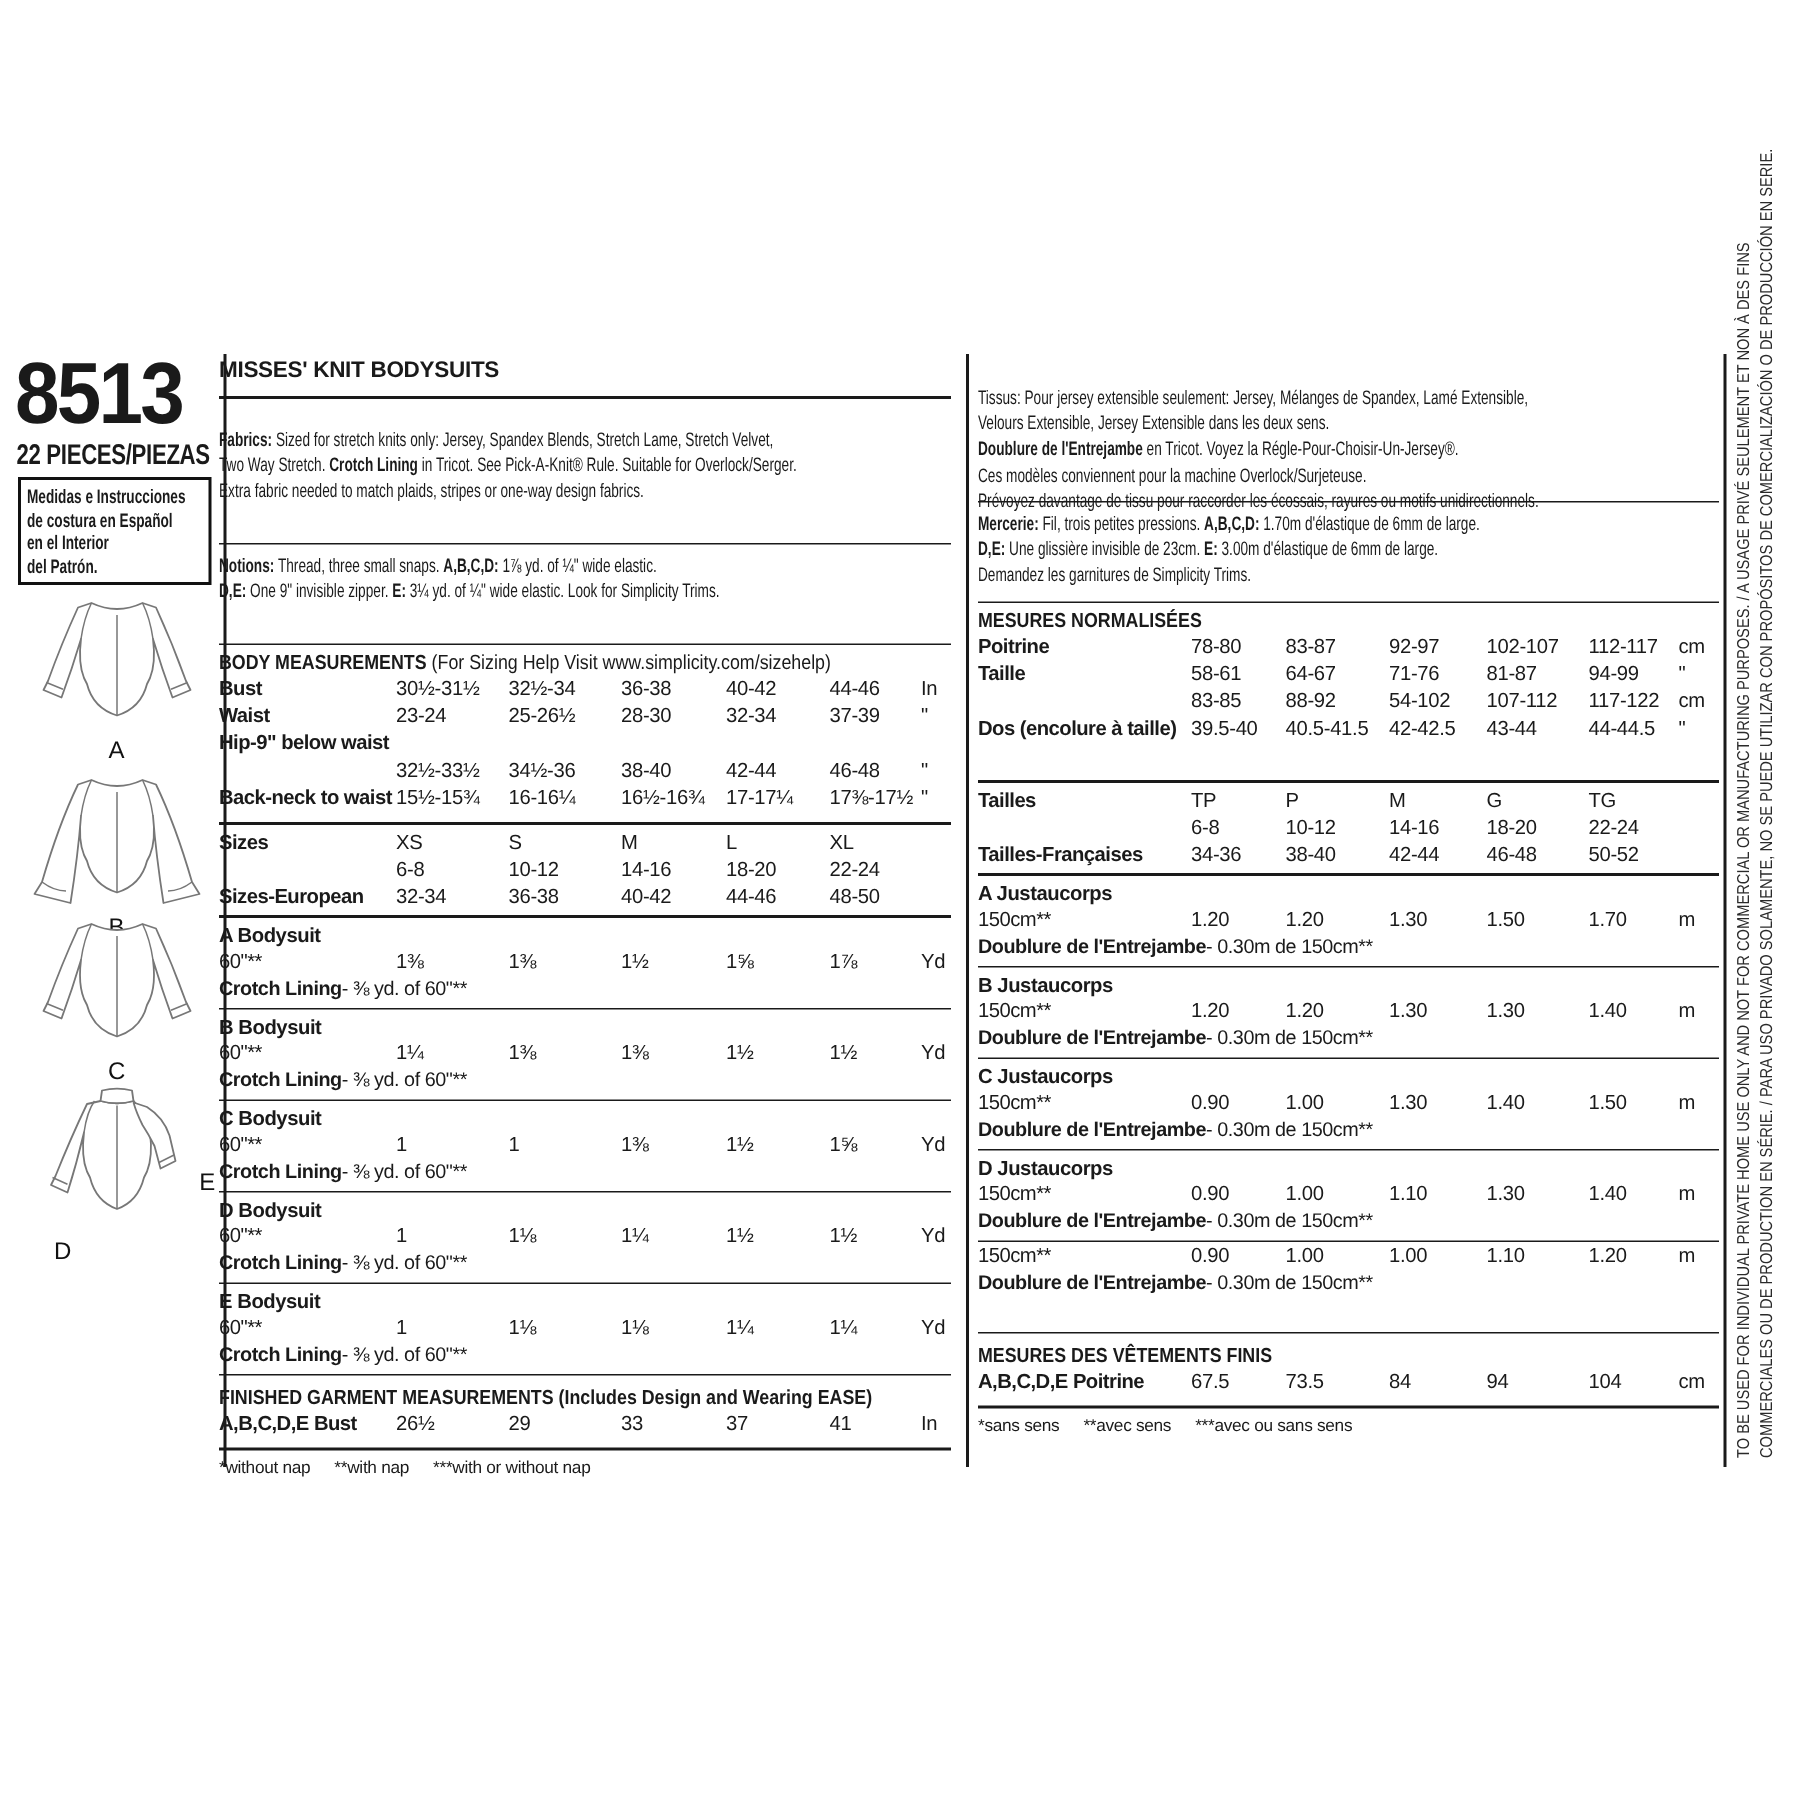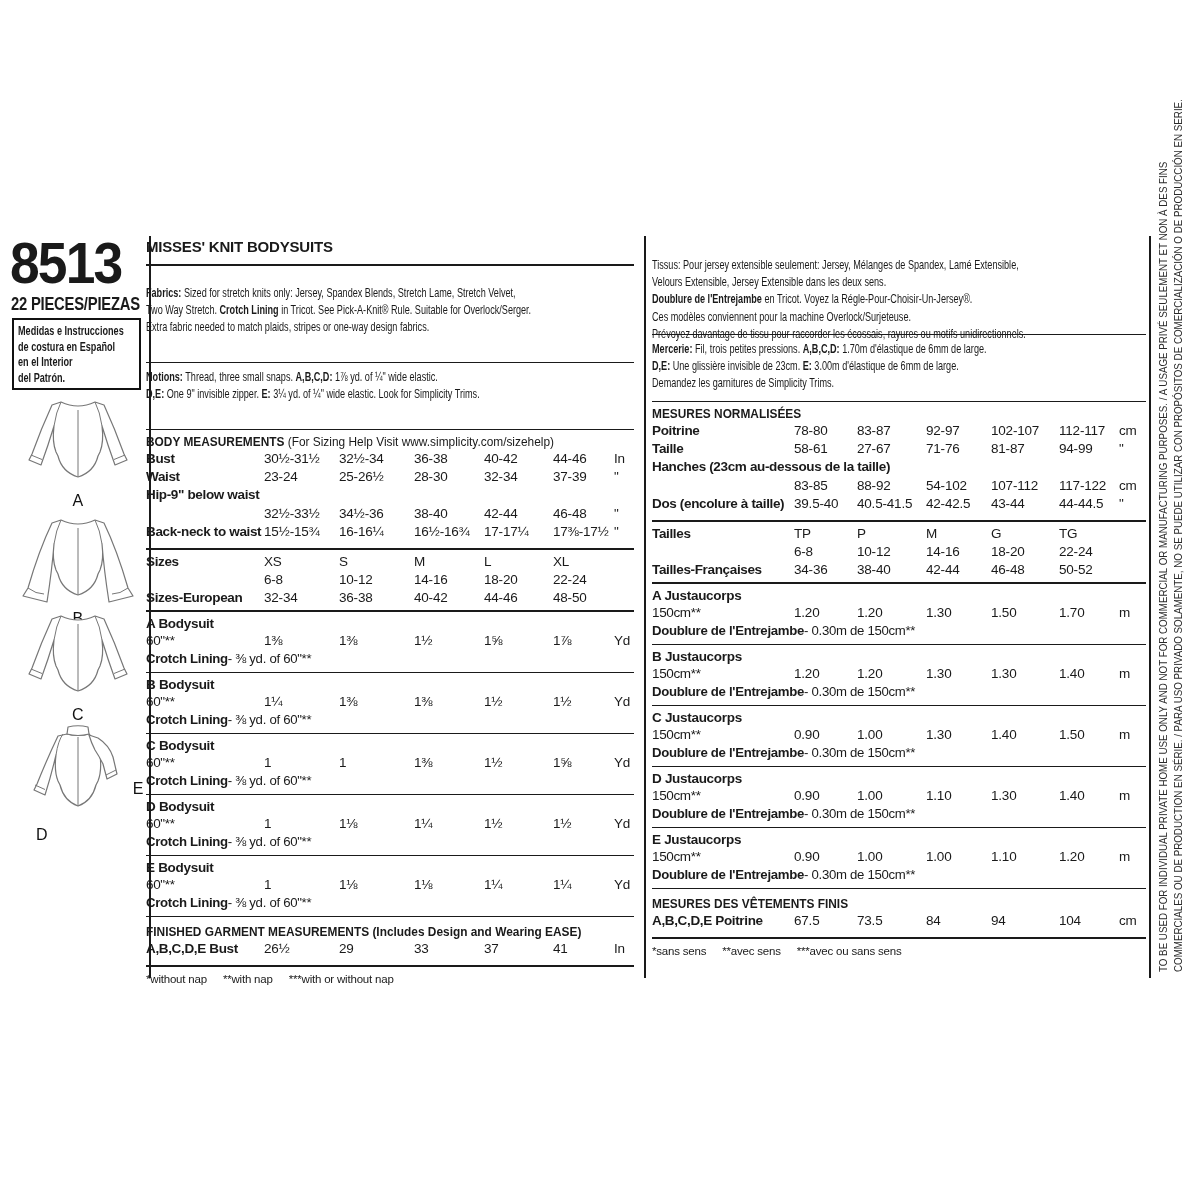--- a/index.html
+++ b/index.html
@@ -305,28 +305,25 @@
           <span class="cell val">78-80</span>
           <span class="cell val">83-87</span>
           <span class="cell val">92-97</span>
           <span class="cell val">102-107</span>
           <span class="cell val">112-117</span>
           <span class="cell unit">cm</span>
         </div>
         <div class="mrow">
           <span class="cell lbl">Taille</span>
           <span class="cell val">58-61</span>
-          <span class="cell val">27-67</span>
+          <span class="cell val">64-67</span>
           <span class="cell val">71-76</span>
           <span class="cell val">81-87</span>
           <span class="cell val">94-99</span>
           <span class="cell unit">"</span>
-        </div>
-        <div class="mrow">
-          <span class="cell lbl" style="grid-column: 1 / -1;">Hanches (23cm au-dessous de la taille)</span>
         </div>
         <div class="mrow">
           <span class="cell lbl"></span>
           <span class="cell val">83-85</span>
           <span class="cell val">88-92</span>
           <span class="cell val">54-102</span>
           <span class="cell val">107-112</span>
           <span class="cell val">117-122</span>
           <span class="cell unit">cm</span>
         </div>
@@ -419,21 +416,20 @@
           <span class="cell val">0.90</span>
           <span class="cell val">1.00</span>
           <span class="cell val">1.10</span>
           <span class="cell val">1.30</span>
           <span class="cell val">1.40</span>
           <span class="cell unit">m</span>
         </div>
         <div class="lining"><b>Doublure de l'Entrejambe</b><span>- 0.30m de 150cm**</span></div>
       </div>
       <div class="vblock">
-        <div class="vhead">E Justaucorps</div>
         <div class="mrow">
           <span class="cell lbl normal">150cm**</span>
           <span class="cell val">0.90</span>
           <span class="cell val">1.00</span>
           <span class="cell val">1.00</span>
           <span class="cell val">1.10</span>
           <span class="cell val">1.20</span>
           <span class="cell unit">m</span>
         </div>
         <div class="lining"><b>Doublure de l'Entrejambe</b><span>- 0.30m de 150cm**</span></div>

